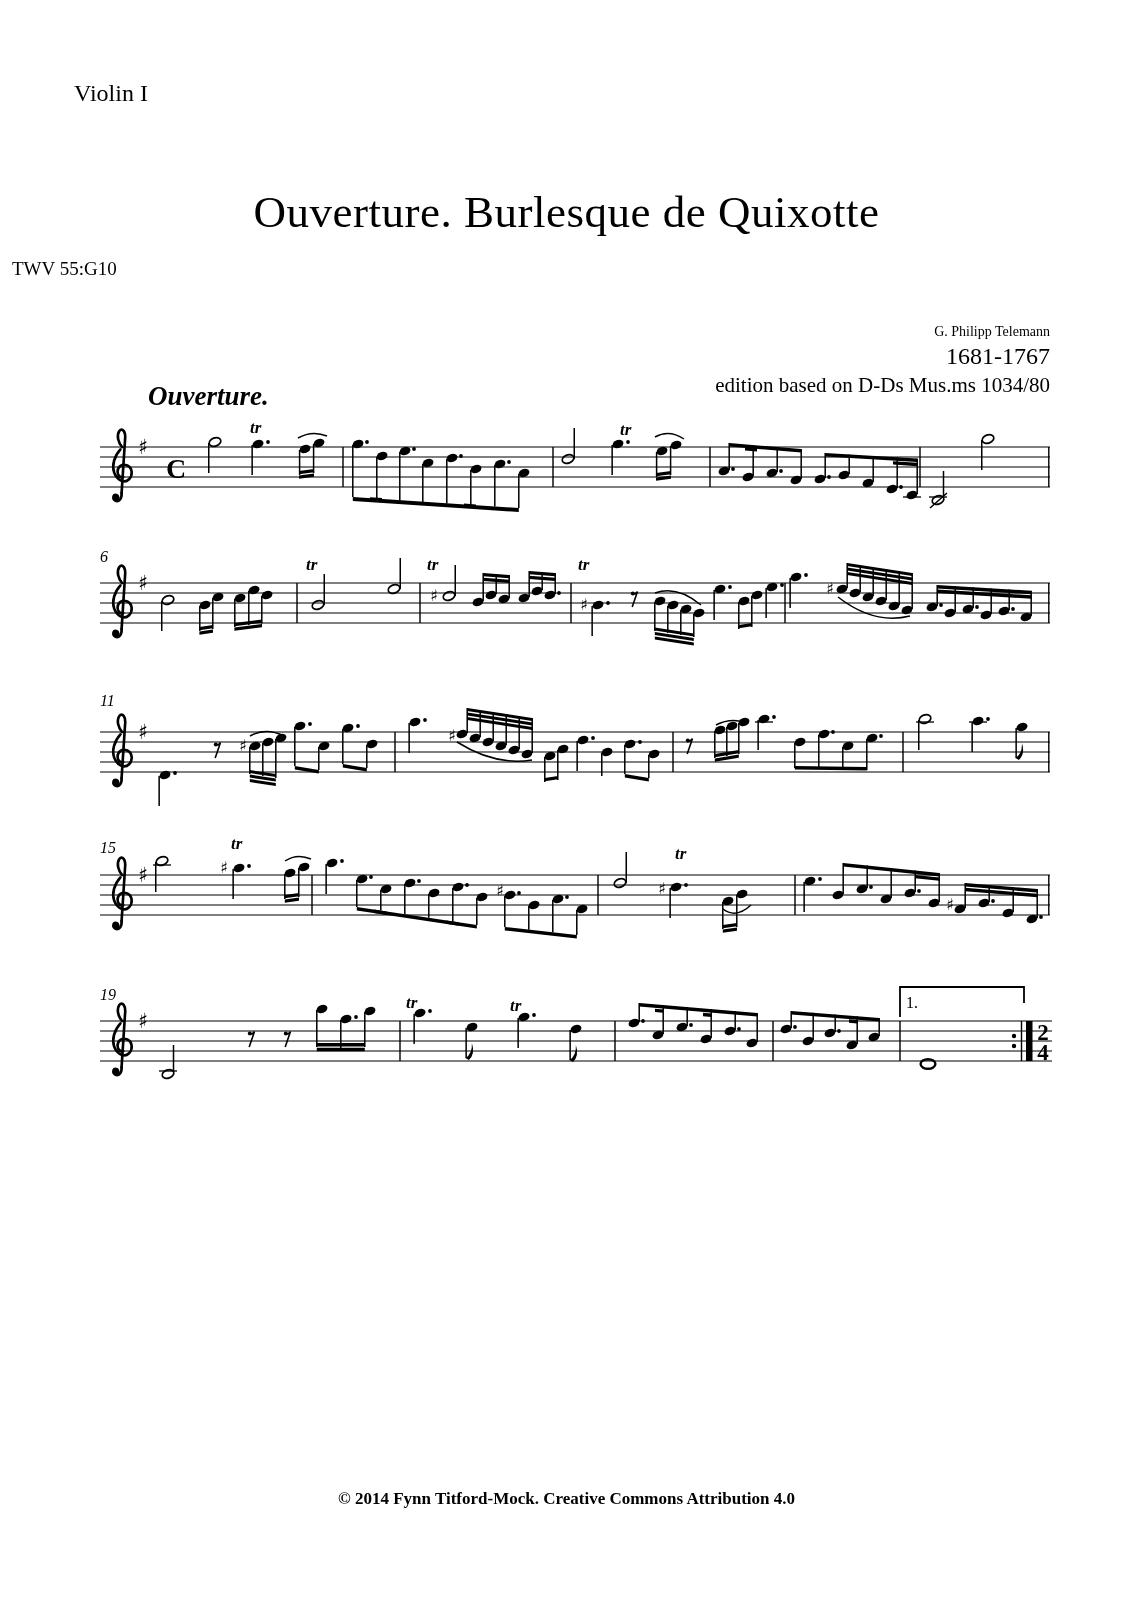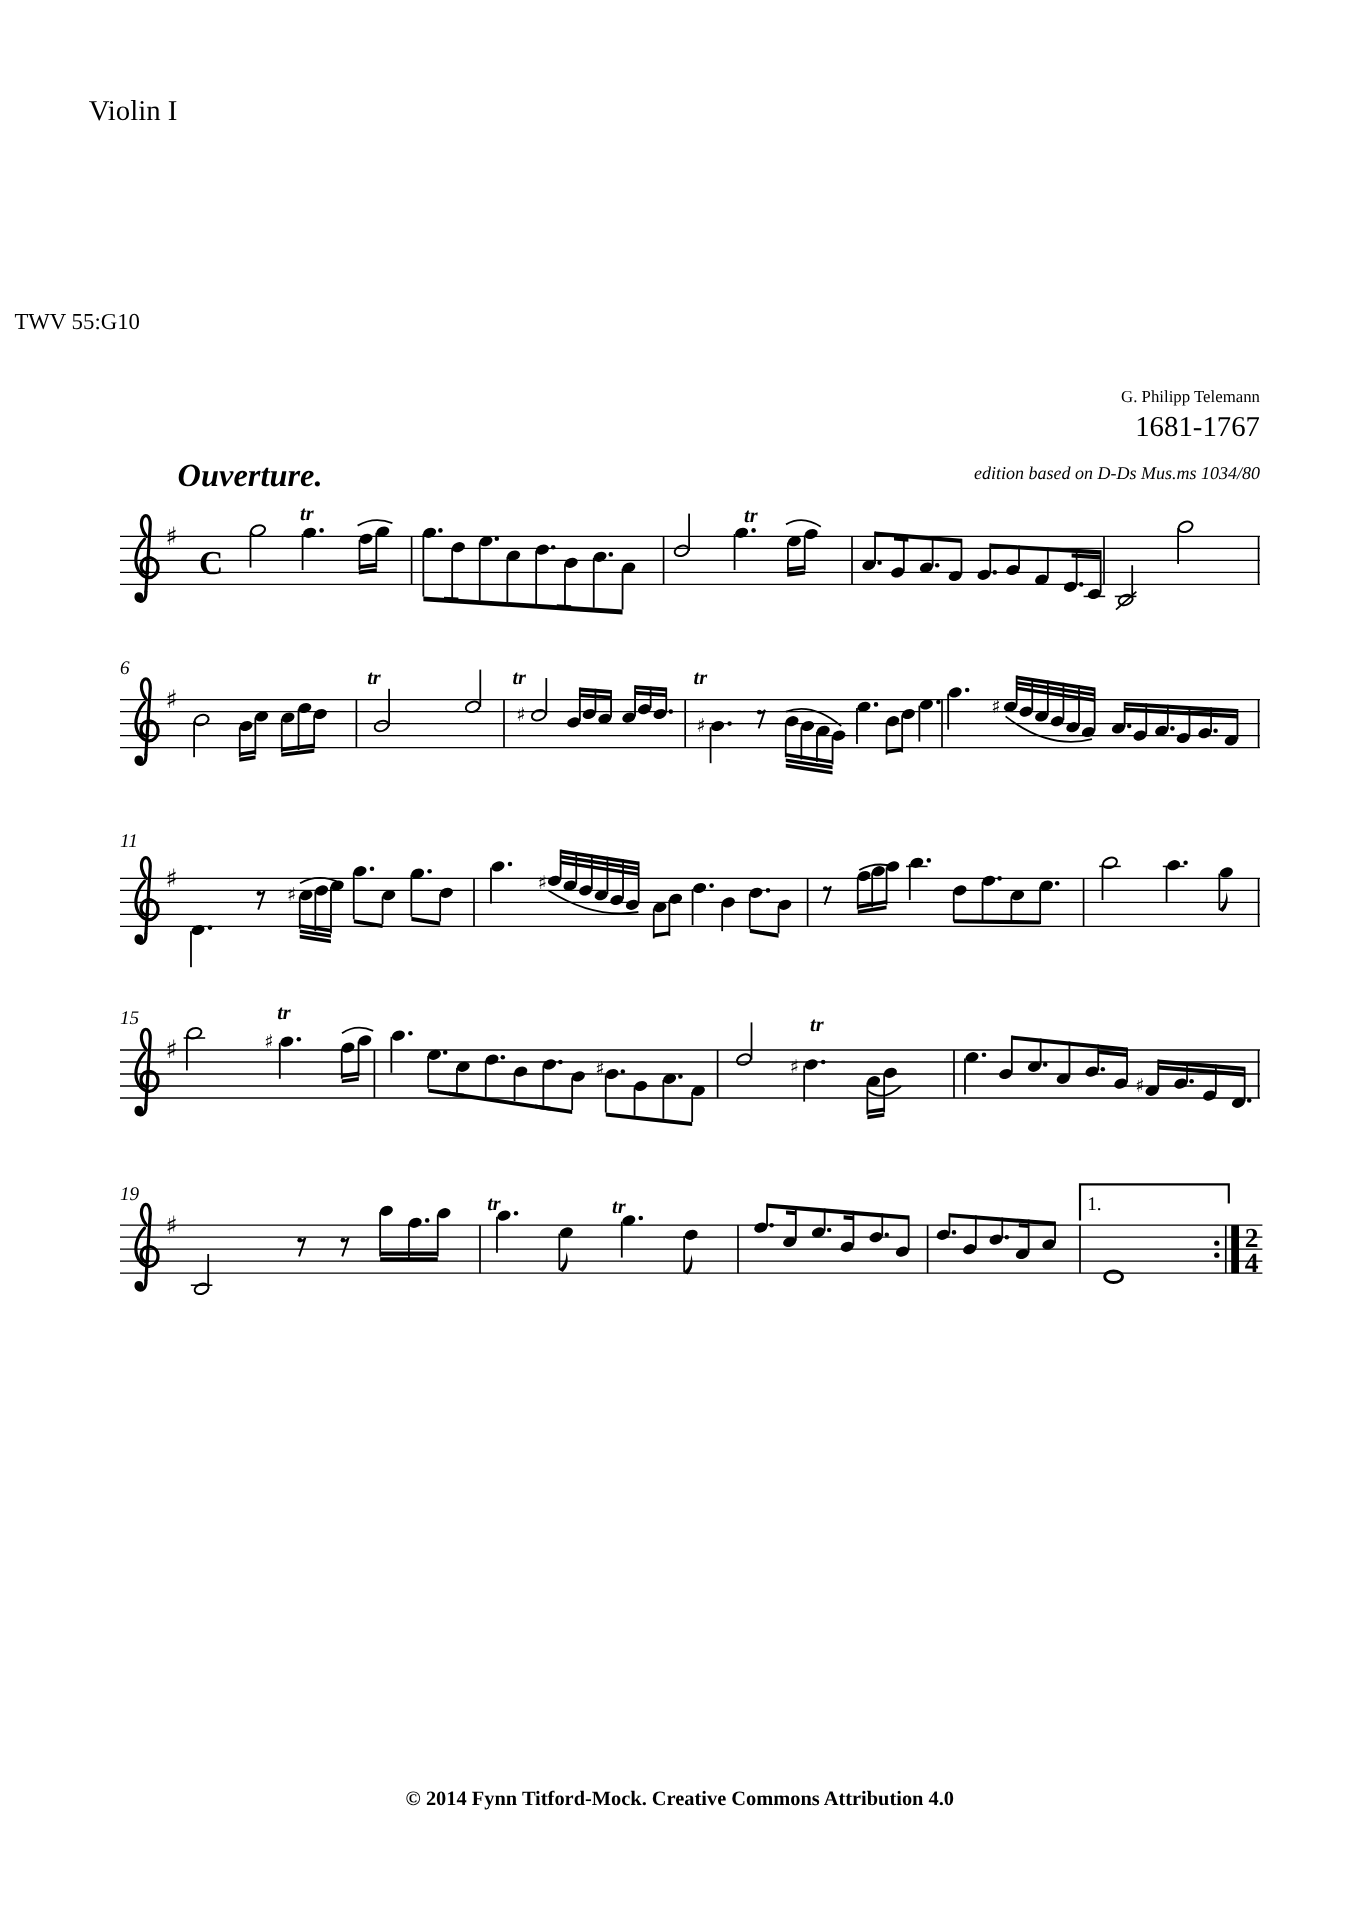--- a/index.html
+++ b/index.html
@@ -8,21 +8,21 @@
     margin:0 auto;overflow:hidden;color:#000;
     font-family:"Liberation Serif", serif;
   }
   .abs{position:absolute;}
   .part-label{left:74px;top:80px;font-size:24px;}
   .title{left:0;top:186px;width:100%;text-align:center;font-size:45px;letter-spacing:0.5px;}
   .subtitle{left:12px;top:258px;width:100%;text-align:left;font-size:19px;}
   .composer-block{right:83px;top:324px;text-align:right;line-height:1.15;}
   .composer{font-size:14px;}
   .dates{font-size:24px;margin-top:3px;}
-  .edition{font-size:15px;font-style:italic;margin-top:16px;}
+  .edition{font-size:21px;margin-top:2px;}
   .movement{left:148px;top:381px;font-size:27px;font-weight:bold;font-style:italic;}
   .footer{left:0;top:1489px;width:100%;text-align:center;font-size:17px;font-weight:bold;}
 
   svg{position:absolute;left:0;top:0;}
   svg *{vector-effect:none;}
   .sline{stroke:#000;stroke-width:1.1;fill:none;}
   .bar{stroke:#000;stroke-width:1.4;fill:none;}
   .st{stroke:#000;stroke-width:1.5;fill:none;}
   .sl{stroke:#000;stroke-width:1.5;fill:none;}
   .br{stroke:#000;stroke-width:1.8;fill:none;}
@@ -34,20 +34,21 @@
   .ct{font:bold 28px "Liberation Serif", serif;fill:#000;text-anchor:middle;}
   .ts{font:bold 23px "Liberation Serif", serif;fill:#000;text-anchor:middle;}
   .en{font:16px "Liberation Serif", serif;fill:#000;}
 </style>
 </head>
 <body>
 
 <div class="page">
 
   <div class="abs part-label">Violin I</div>
+  <div class="abs title">Ouverture. Burlesque de Quixotte</div>
   <div class="abs subtitle">TWV 55:G10</div>
 
   <div class="abs composer-block">
     <div class="composer">G. Philipp Telemann</div>
     <div class="dates">1681-1767</div>
     <div class="edition">edition based on D-Ds Mus.ms 1034/80</div>
   </div>
 
   <div class="abs movement">Ouverture.</div>
 

